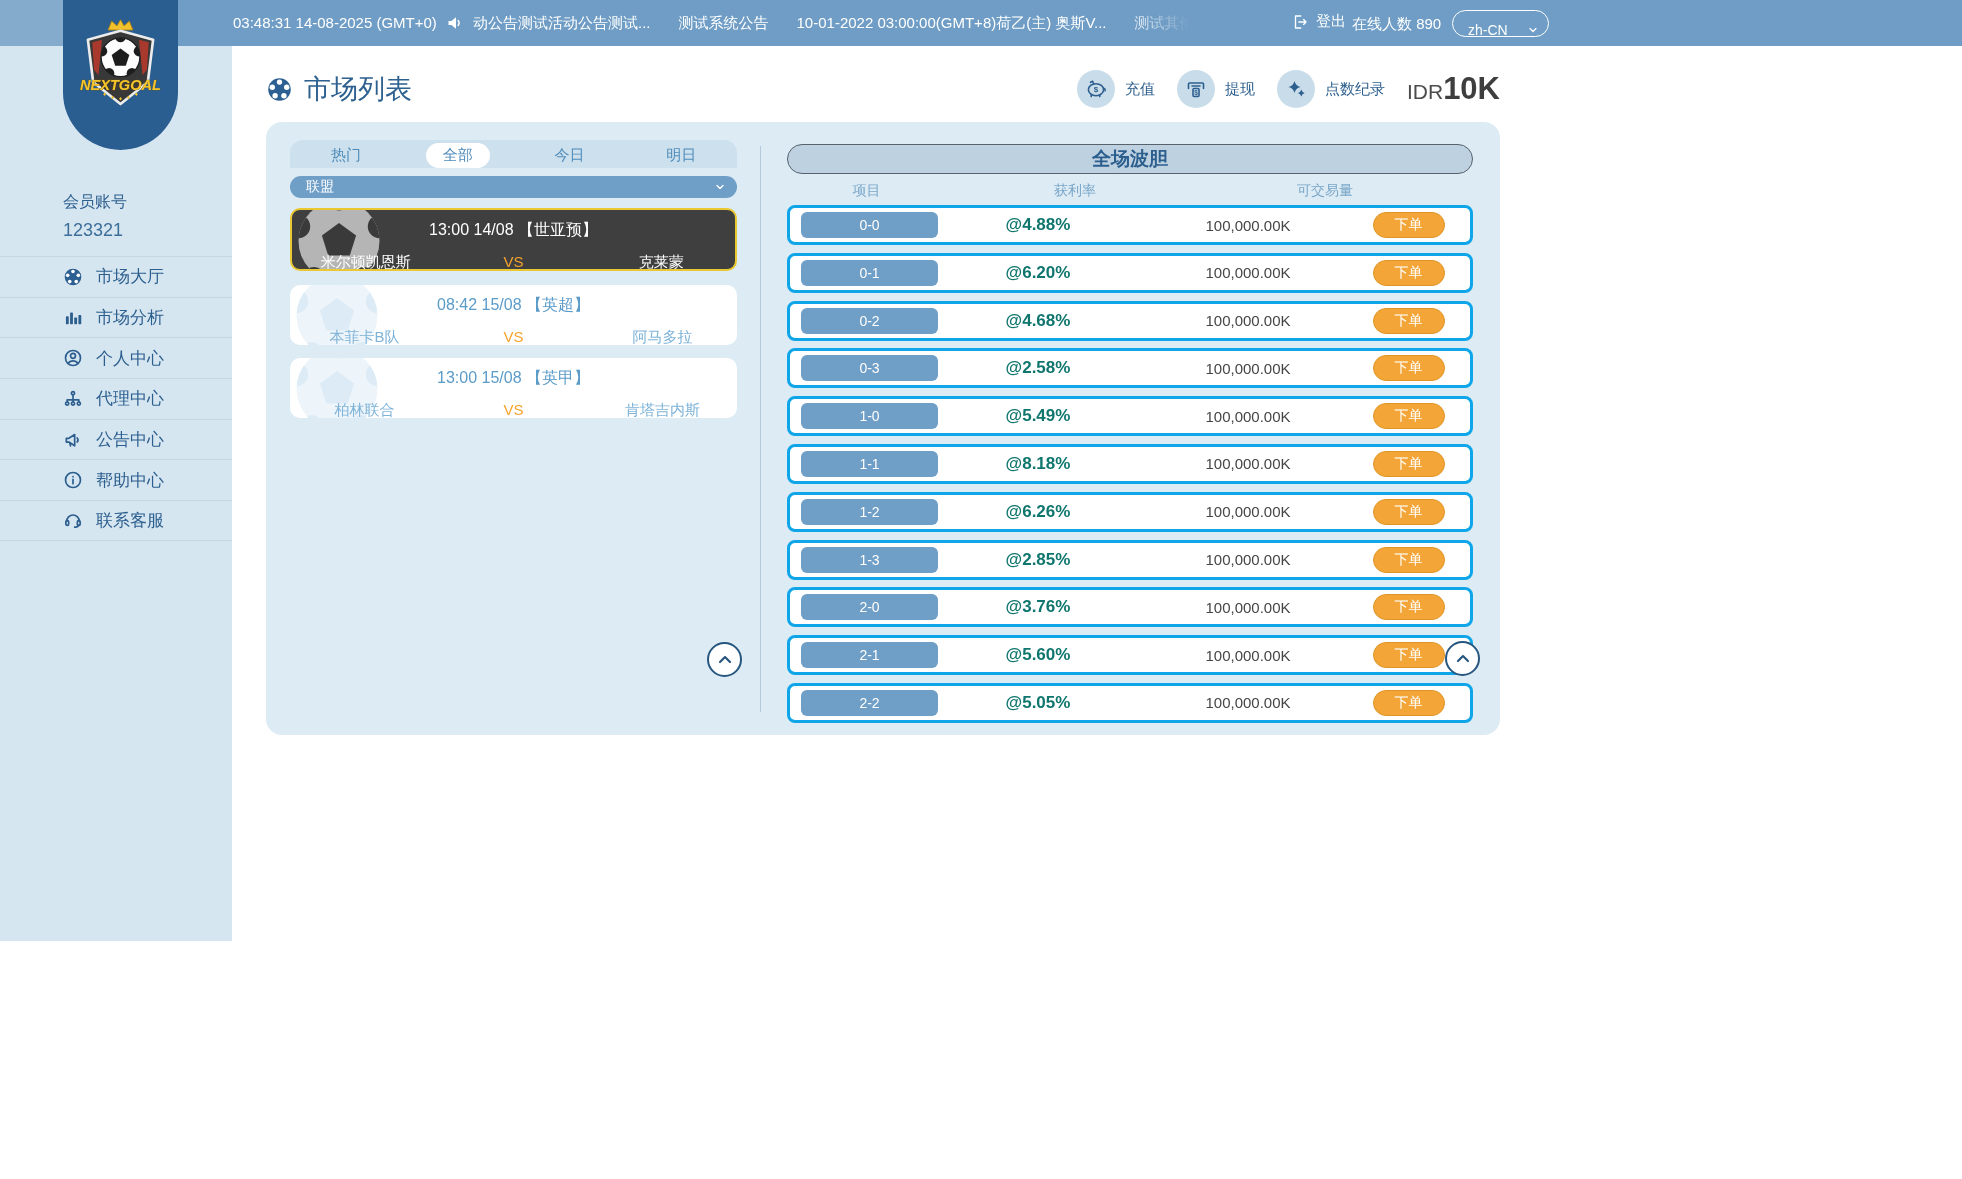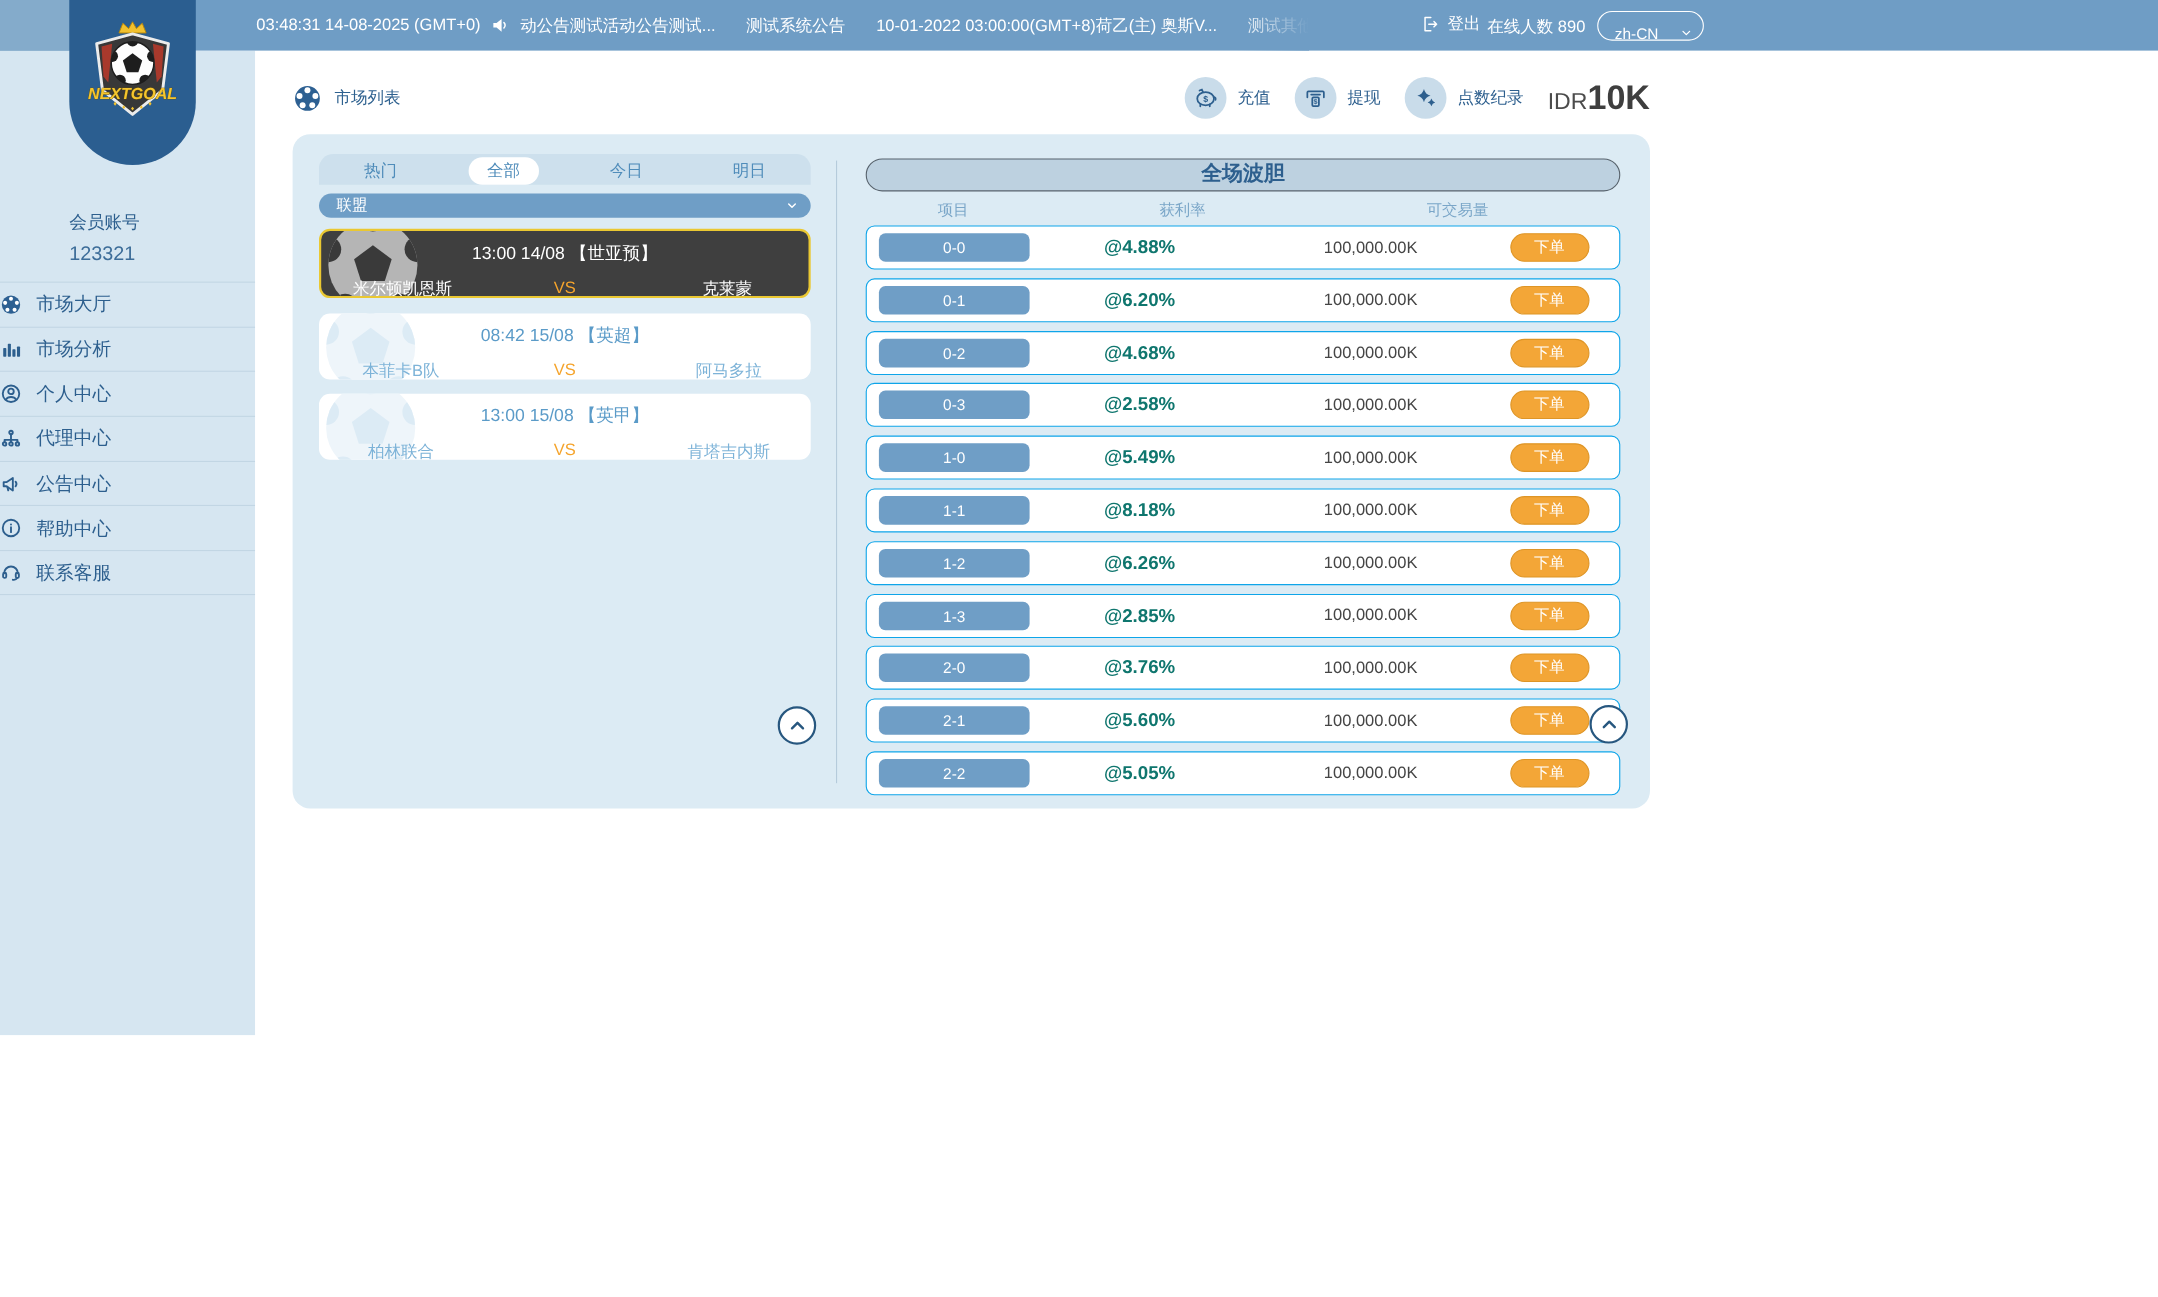--- a/index.html
+++ b/index.html
@@ -20,29 +20,29 @@
   .tb-lang svg { width:12px; height:12px; }
 
   
   .sidebar { position:absolute; left:0; top:46px; width:232px; height:895px; background:#d6e6f1; }
   .ribbon { position:absolute; left:63px; top:0; width:115px; height:150px; background:#2b5e90; border-radius:0 0 58px 58px; z-index:6; cursor:pointer; }
   .ribbon svg.logo { position:absolute; left:9px; top:12px; width:97px; height:110px; }
   .account { position:absolute; left:63px; top:146px; color:#2d5f8e; }
   .account .acc-label { font-size:16px; }
   .account .acc-value { font-size:18px; margin-top:7px; color:#3d6d99; }
   .menu { position:absolute; left:0; top:210px; width:232px; }
-  .menu-item { height:40.7px; display:flex; align-items:center; gap:13px; border-top:1px solid #c2d6e4; color:#2d5f8e; font-size:17px; cursor:pointer; }
+  .menu-item { height:40.7px; display:flex; align-items:center; gap:13px; padding-left:63px; border-top:1px solid #c2d6e4; color:#2d5f8e; font-size:17px; cursor:pointer; }
   .menu-item:last-child { border-bottom:1px solid #c2d6e4; }
   .micon { width:20px; height:20px; flex:none; }
   .micon * { vector-effect:non-scaling-stroke; }
 
   
   .main { position:absolute; left:232px; top:46px; width:1730px; height:1133px; background:#fff; }
   .page-head { position:absolute; left:34px; top:20px; width:1234px; height:46px; display:flex; align-items:center; }
-  .ph-title { display:flex; align-items:center; gap:11px; color:#2e618f; font-size:15px; font-weight:500; }
+  .ph-title { display:flex; align-items:center; gap:11px; color:#2e618f; font-size:27px; font-weight:500; }
   .ph-title svg { width:27px; height:27px; }
   .ph-spacer { flex:1; }
   .action { display:flex; align-items:center; gap:10px; margin-left:22px; cursor:pointer; }
   .action .a-circle { width:38px; height:38px; border-radius:50%; background:#c9dcea; display:flex; align-items:center; justify-content:center; }
   .action .a-circle svg { width:24px; height:24px; }
   .action .a-label { font-size:15px; color:#2d5f8e; }
   .balance { display:flex; align-items:baseline; margin-left:22px; }
   .balance .cur { font-size:21px; color:#4c4c4c; }
   .balance .amt { font-size:31px; font-weight:bold; color:#3e3e3e; }
 
@@ -71,21 +71,21 @@
 
   .vdivider { position:absolute; left:494px; top:24px; width:1px; height:566px; background:#b5cbdb; }
 
   
   .odds { position:absolute; left:521px; top:0; width:686px; height:613px; }
   .odds-title { position:absolute; left:0; top:22px; width:686px; height:30px; background:#bdd1e0; border:1.5px solid #57626c; border-radius:16px; text-align:center; line-height:27px; font-size:19px; font-weight:bold; color:#2d5f8e; }
   .ogrid { display:grid; grid-template-columns:137px 200px 220px 1fr; align-items:center; padding:0 11px; }
   .odds-cols { position:absolute; left:0; top:60px; width:686px; height:17px; color:#7aa6c8; font-size:14px;gap:40px; }
   .odds-cols div { text-align:center; }
   .odds-rows { position:absolute; left:0; top:83px; width:686px; }
-  .orow { height:40px; margin-bottom:7.8px; background:#fff; border:1px solid #0ea5e9; border-radius:8px; }
+  .orow { height:40px; margin-bottom:7.8px; background:#fff; border:3px solid #0ea5e9; border-radius:8px; }
   .score { width:137px; height:26px; background:#6f9ec6; border-radius:6px; color:#fff; font-size:14px; display:flex; align-items:center; justify-content:center; }
   .rate { text-align:center; color:#0f766e; font-size:17px; font-weight:600; }
   .volume { text-align:center; color:#454545; font-size:15px; }
   .order-btn { width:72px; height:26px; background:#f3a637; border:1px solid #de9526; border-radius:13px; color:#fff; font-size:14px; justify-self:center; cursor:pointer; font-family:inherit; }
 
   .fab { position:absolute; width:35px; height:35px; border-radius:50%; background:#fff; border:2.5px solid #27577f; display:flex; align-items:center; justify-content:center; cursor:pointer; }
   .fab svg { width:20px; height:20px; }
   .fab-left { left:441px; top:520px; }
   .fab-right { left:1179px; top:519px; }
 </style>

